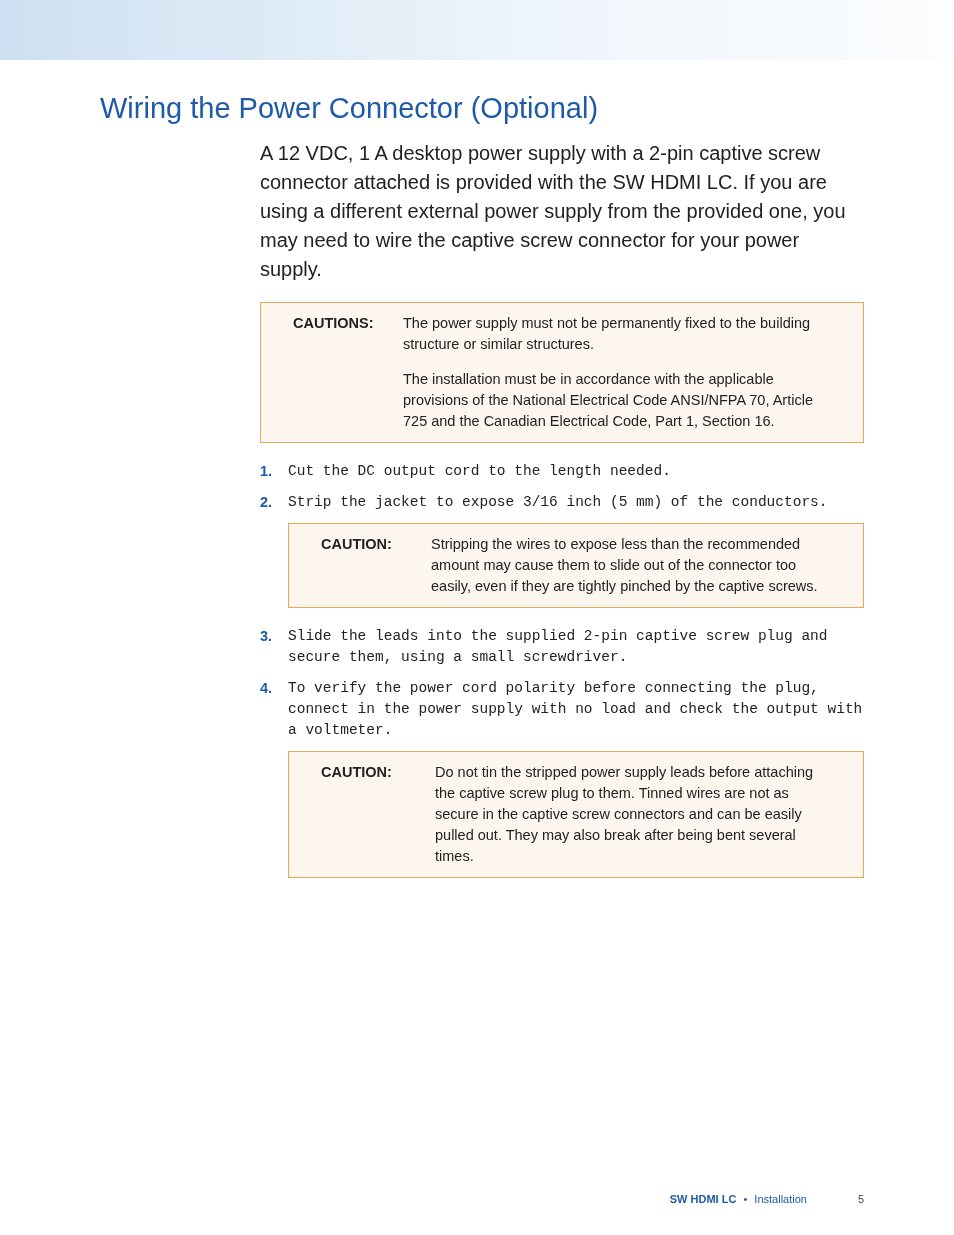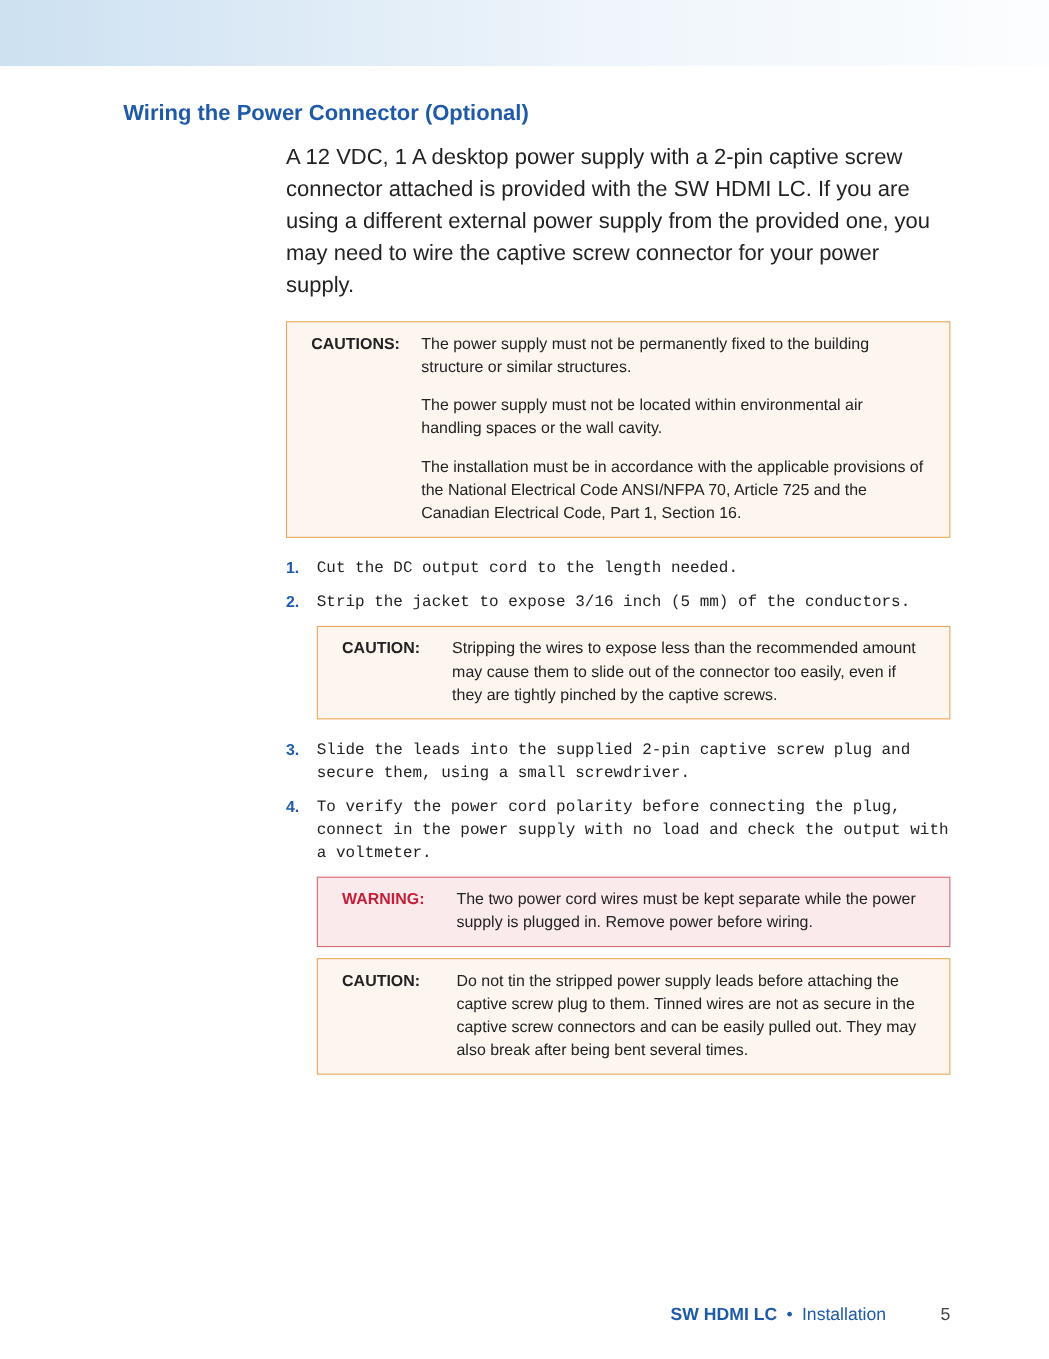--- a/index.html
+++ b/index.html
@@ -25,49 +25,49 @@
   .topbar{
     height:60px;
     background:linear-gradient(to right,#6fa8d8 0%,#cde1f2 55%,#f6fafe 100%);
     opacity:.35;
   }
   .page{
     padding:32px 90px 0 100px;
   }
   h1.section-title{
     color:var(--blue);
-    font-size:20px;
-    font-weight:700;
-    margin:0 0 14px 12px;
+    font-size:29px;
+    font-weight:400;
+    margin:0 0 14px 0;
   }
   .intro{
     margin:0 0 18px 160px;
     font-size:20px;
     line-height:1.45;
   }
   .callout{
     margin:14px 0 14px 160px;
     border:1px solid var(--caution-border);
     background:var(--caution-bg);
-    padding:10px 22px;
+    padding:10px 32px;
     font-size:14.5px;
     line-height:1.45;
   }
   .callout.warning{
     border-color:var(--warning-border);
     background:var(--warning-bg);
   }
   .callout-row{display:flex;}
   .callout-label{
     font-weight:700;
     flex:0 0 96px;
   }
   .callout.wide .callout-label{flex:0 0 100px;}
   .callout-body{flex:1;}
-  .callout-body p{margin:0 0 14px 4px;}
+  .callout-body p{margin:0 0 14px 14px;}
   .callout-body p:last-child{margin-bottom:0;}
   ol.steps{
     list-style:none;
     margin:18px 0 0 160px;
     padding:0;
     font-size:14.5px;
     line-height:1.45;
   }
   ol.steps>li{
     display:flex;
@@ -79,21 +79,21 @@
     flex:0 0 28px;
   }
   ol.steps>li>.body{flex:1;font-family:Liberation Mono, monospace;}
   .callout.nested{
     margin:10px 0 10px 28px;
   }
   .footer{
     position:absolute;
     bottom:30px;
     right:90px;
-    font-size:16px;
+    font-size:11px;
   }
   .footer .product{font-weight:700;color:var(--blue);}
   .footer .dot{color:var(--blue);margin:0 4px;}
   .footer .sect{color:var(--blue);}
   .footer .pnum{display:inline-block;min-width:26px;text-align:right;margin-left:28px;color:#444;}
 </style>
 </head>
 <body>
 
 <div class="topbar"></div>
@@ -102,21 +102,20 @@
 
   <h1 class="section-title">Wiring the Power Connector (Optional)</h1>
 
   <p class="intro">A 12 VDC, 1 A desktop power supply with a 2-pin captive screw connector attached is provided with the SW HDMI LC. If you are using a different external power supply from the provided one, you may need to wire the captive screw connector for your power supply.</p>
 
   <div class="callout">
     <div class="callout-row">
       <div class="callout-label">CAUTIONS:</div>
       <div class="callout-body">
         <p>The power supply must not be permanently fixed to the building structure or similar structures.</p>
-        <p>The power supply must not be located within environmental air handling spaces or the wall cavity.</p>
         <p>The installation must be in accordance with the applicable provisions of the National  Electrical Code ANSI/NFPA 70, Article 725 and the Canadian Electrical Code, Part 1, Section 16.</p>
       </div>
     </div>
   </div>
 
   <ol class="steps">
     <li>
       <span class="num">1.</span>
       <span class="body">Cut the DC output cord to the length needed.</span>
     </li>
@@ -139,28 +138,20 @@
     <li>
       <span class="num">3.</span>
       <span class="body">Slide the leads into the supplied 2-pin captive screw plug and secure them, using a small screwdriver.</span>
     </li>
     <li>
       <span class="num">4.</span>
       <span class="body">To verify the power cord polarity before connecting the plug, connect in the power supply with no load and check the output with a voltmeter.</span>
     </li>
   </ol>
 
-  <div class="callout warning nested wide" style="margin-left:188px;">
-    <div class="callout-row">
-      <div class="callout-label" style="color:var(--red);">WARNING:</div>
-      <div class="callout-body">
-        <p>The two power cord wires must be kept separate while the power supply is plugged in. Remove power before wiring.</p>
-      </div>
-    </div>
-  </div>
 
   <div class="callout nested wide" style="margin-left:188px;">
     <div class="callout-row">
       <div class="callout-label">CAUTION:</div>
       <div class="callout-body">
         <p>Do not tin the stripped power supply leads before attaching the captive screw plug to them. Tinned wires are not as secure in the captive screw connectors and can be easily pulled out. They may also break after being bent several times.</p>
       </div>
     </div>
   </div>
 

